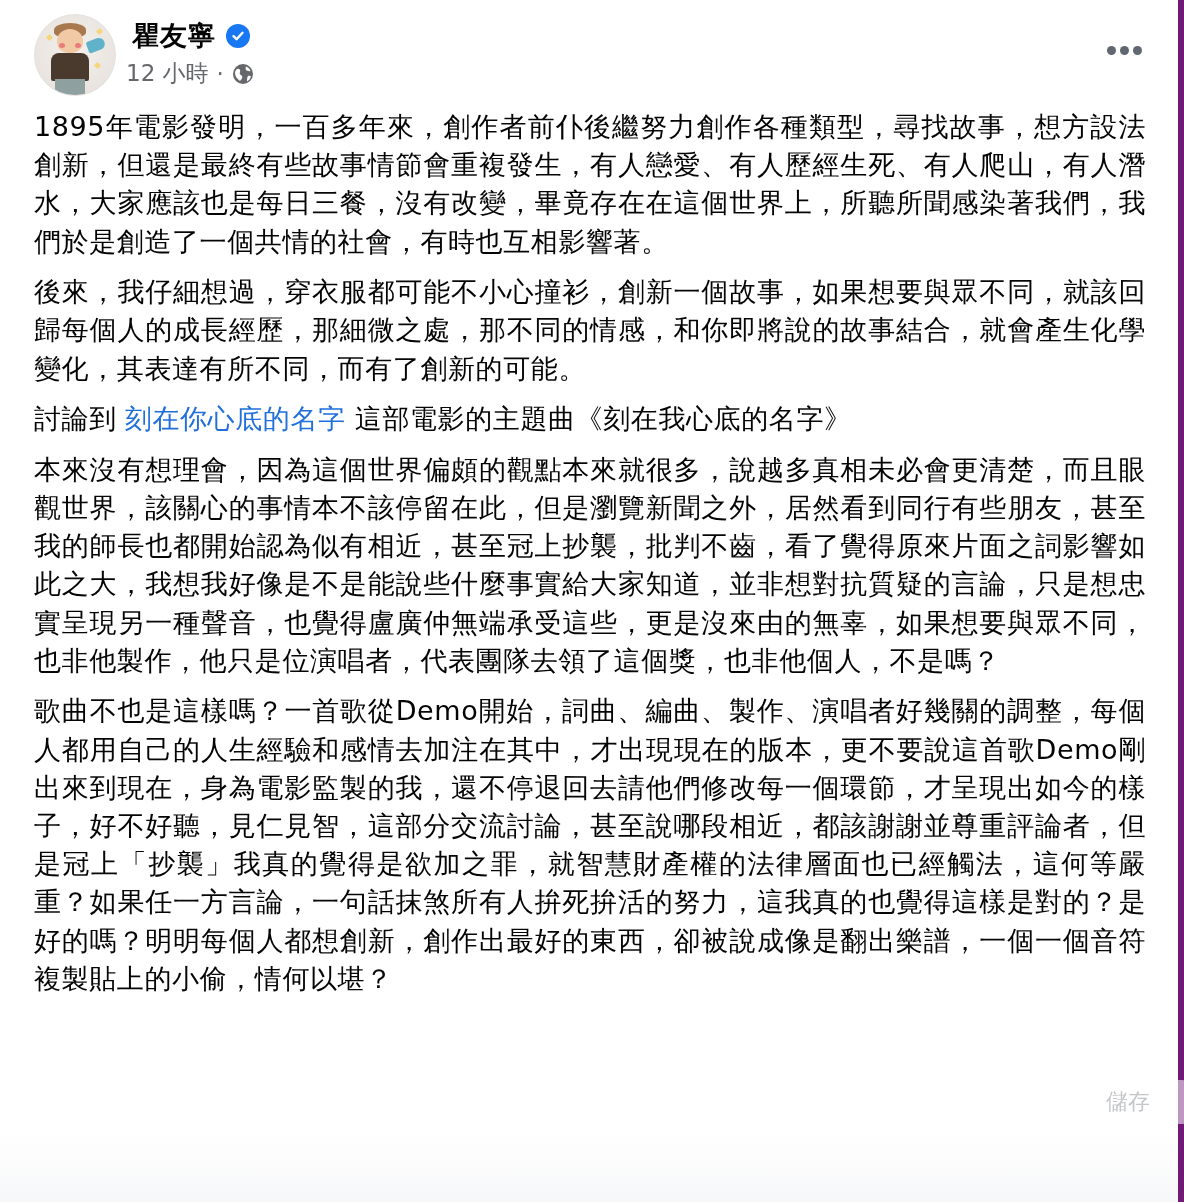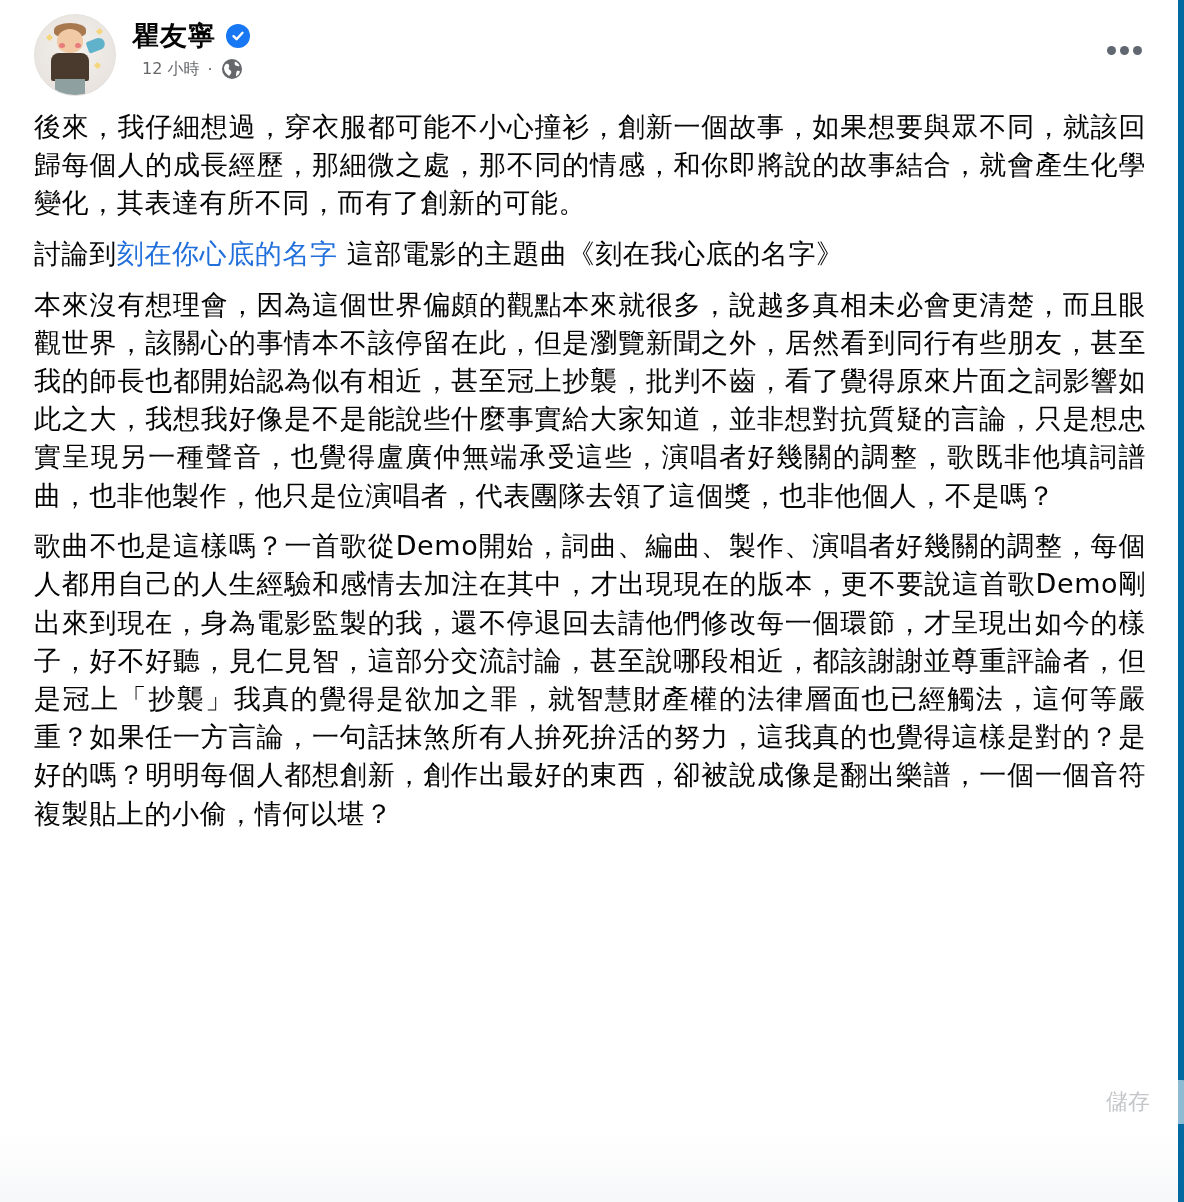--- a/index.html
+++ b/index.html
@@ -6,55 +6,55 @@
   body {
     width: 1184px; height: 1202px; overflow: hidden;
     background: #ffffff;
     font-family: "DejaVu Sans", "Liberation Sans", sans-serif;
     color: #050505;
     position: relative;
   }
   .post {
     position: absolute; left: 0; top: 0; width: 1178px; height: 1202px;
     background: #ffffff;
-    border-right: 6px solid #0369a1;
+    border-right: 6px solid #701a75;
   }
   .header { position: absolute; left: 34px; top: 14px; height: 84px; width: 1110px; }
   .avatar {
     position: absolute; left: 0; top: 0; width: 80px; height: 80px; border-radius: 50%;
     background: radial-gradient(circle at 50% 45%, #f4f1ee 0%, #e9e4df 70%, #d9d4cf 100%);
     overflow: hidden; border: 1px solid #e4e2de;
   }
   .avatar .head { position: absolute; left: 22px; top: 14px; width: 26px; height: 24px; border-radius: 50% 50% 45% 45%; background: #f1c9a4; }
   .avatar .hair { position: absolute; left: 19px; top: 8px; width: 32px; height: 14px; border-radius: 50% 50% 30% 30%; background: #a8784e; }
   .avatar .cheek { position: absolute; top: 28px; width: 6px; height: 5px; border-radius: 50%; background: #e87c7c; }
   .avatar .shirt { position: absolute; left: 16px; top: 38px; width: 38px; height: 28px; border-radius: 8px 8px 2px 2px; background: #4a3a2e; }
   .avatar .pants { position: absolute; left: 20px; top: 64px; width: 30px; height: 16px; background: #8ea0a0; }
   .avatar .horn { position: absolute; left: 52px; top: 24px; width: 18px; height: 12px; background: #5fb2c9; border-radius: 3px 8px 8px 3px; transform: rotate(-20deg); }
   .avatar .star { position: absolute; width: 5px; height: 5px; background: #f6d67a; transform: rotate(45deg); }
   .author-row { position: absolute; left: 98px; top: 4px; display: flex; align-items: center; }
   .author-name { font-size: 27px; font-weight: bold; color: #050505; letter-spacing: 1px; }
   .verified {
     margin-left: 10px; width: 24px; height: 24px; border-radius: 50%; background: #1877f2;
     display: inline-flex; align-items: center; justify-content: center;
   }
-  .meta-row { position: absolute; left: 108px; top: 44px; display: flex; align-items: center; color: #65676b; font-size: 16px; justify-content: space-between; }
+  .meta-row { position: absolute; left: 92px; top: 44px; display: flex; align-items: center; color: #65676b; font-size: 23px; justify-content: space-between; }
   .meta-dot { margin: 0 8px; }
   .globe { width: 22px; height: 22px; }
   .more-btn {
     position: absolute; right: 0; top: 22px; width: 40px; height: 28px;
     display: flex; align-items: center; justify-content: center; gap: 4px; cursor: pointer;
   }
   .more-btn span { width: 9px; height: 9px; border-radius: 50%; background: #606770; display: inline-block; }
   .content { position: absolute; left: 34px; top: 108px; width: 1112px; }
   .para {
     font-size: 27px; line-height: 38.2px; margin: 0 0 12.4px 0; color: #050505;
     letter-spacing: 0.6px; text-align: justify;
   }
-  .link { color: #216fdb; text-decoration: none; cursor: pointer; }
+  .link { color: #216fdb; text-decoration: none; cursor: pointer; margin-left: 8px; }
   .fade {
     position: absolute; left: 0; bottom: 0; width: 1178px; height: 70px;
     background: linear-gradient(to bottom, rgba(255,255,255,0) 0%, rgba(244,245,247,0.75) 100%);
     pointer-events: none;
   }
   .save-overlay {
     position: absolute; left: 1100px; top: 1080px; width: 80px; height: 44px;
     background: rgba(255,255,255,0.55);
     color: #c4c6c9; font-size: 22px; display: flex; align-items: center; padding-left: 6px;
     border-radius: 4px;
@@ -101,23 +101,24 @@
     </div>
 
     <div class="more-btn">
       <span></span>
       <span></span>
       <span></span>
     </div>
   </div>
 
   <div class="content">
+    <p class="para">1895年電影發明，一百多年來，創作者前仆後繼努力創作各種類型，尋找故事，想方設法創新，但還是最終有些故事情節會重複發生，有人戀愛、有人歷經生死、有人爬山，有人潛水，大家應該也是每日三餐，沒有改變，畢竟存在在這個世界上，所聽所聞感染著我們，我們於是創造了一個共情的社會，有時也互相影響著。</p>
     <p class="para">後來，我仔細想過，穿衣服都可能不小心撞衫，創新一個故事，如果想要與眾不同，就該回歸每個人的成長經歷，那細微之處，那不同的情感，和你即將說的故事結合，就會產生化學變化，其表達有所不同，而有了創新的可能。</p>
     <p class="para"><span>討論到</span><a class="link">刻在你心底的名字</a><span> 這部電影的主題曲《刻在我心底的名字》</span></p>
-    <p class="para">本來沒有想理會，因為這個世界偏頗的觀點本來就很多，說越多真相未必會更清楚，而且眼觀世界，該關心的事情本不該停留在此，但是瀏覽新聞之外，居然看到同行有些朋友，甚至我的師長也都開始認為似有相近，甚至冠上抄襲，批判不齒，看了覺得原來片面之詞影響如此之大，我想我好像是不是能說些什麼事實給大家知道，並非想對抗質疑的言論，只是想忠實呈現另一種聲音，也覺得盧廣仲無端承受這些，演唱者好幾關的調整，歌既非他填詞譜曲，也非他製作，他只是位演唱者，代表團隊去領了這個獎，也非他個人，不是嗎？</p>
+    <p class="para">本來沒有想理會，因為這個世界偏頗的觀點本來就很多，說越多真相未必會更清楚，而且眼觀世界，該關心的事情本不該停留在此，但是瀏覽新聞之外，居然看到同行有些朋友，甚至我的師長也都開始認為似有相近，甚至冠上抄襲，批判不齒，看了覺得原來片面之詞影響如此之大，我想我好像是不是能說些什麼事實給大家知道，並非想對抗質疑的言論，只是想忠實呈現另一種聲音，也覺得盧廣仲無端承受這些，更是沒來由的無辜，如果想要與眾不同，也非他製作，他只是位演唱者，代表團隊去領了這個獎，也非他個人，不是嗎？</p>
     <p class="para">歌曲不也是這樣嗎？一首歌從Demo開始，詞曲、編曲、製作、演唱者好幾關的調整，每個人都用自己的人生經驗和感情去加注在其中，才出現現在的版本，更不要說這首歌Demo剛出來到現在，身為電影監製的我，還不停退回去請他們修改每一個環節，才呈現出如今的樣子，好不好聽，見仁見智，這部分交流討論，甚至說哪段相近，都該謝謝並尊重評論者，但是冠上「抄襲」我真的覺得是欲加之罪，就智慧財產權的法律層面也已經觸法，這何等嚴重？如果任一方言論，一句話抹煞所有人拚死拚活的努力，這我真的也覺得這樣是對的？是好的嗎？明明每個人都想創新，創作出最好的東西，卻被說成像是翻出樂譜，一個一個音符複製貼上的小偷，情何以堪？</p>
   </div>
 
   <div class="save-overlay">
     <span>儲存</span>
   </div>
 
   <div class="fade"></div>
 </div>
 

